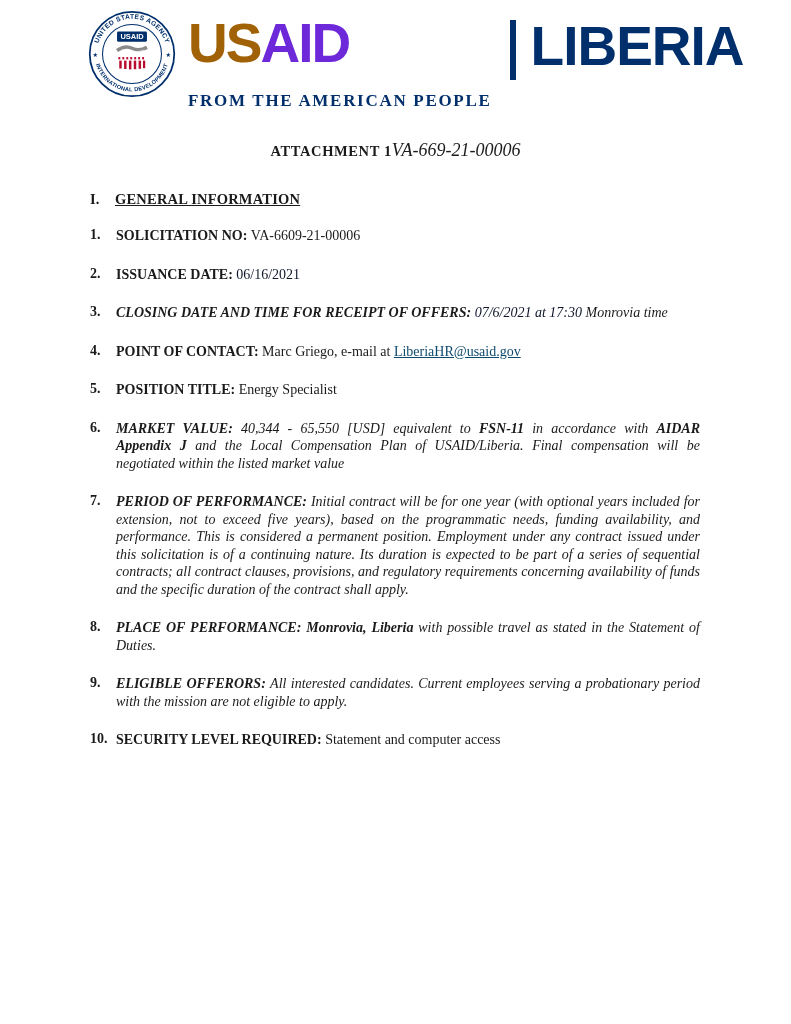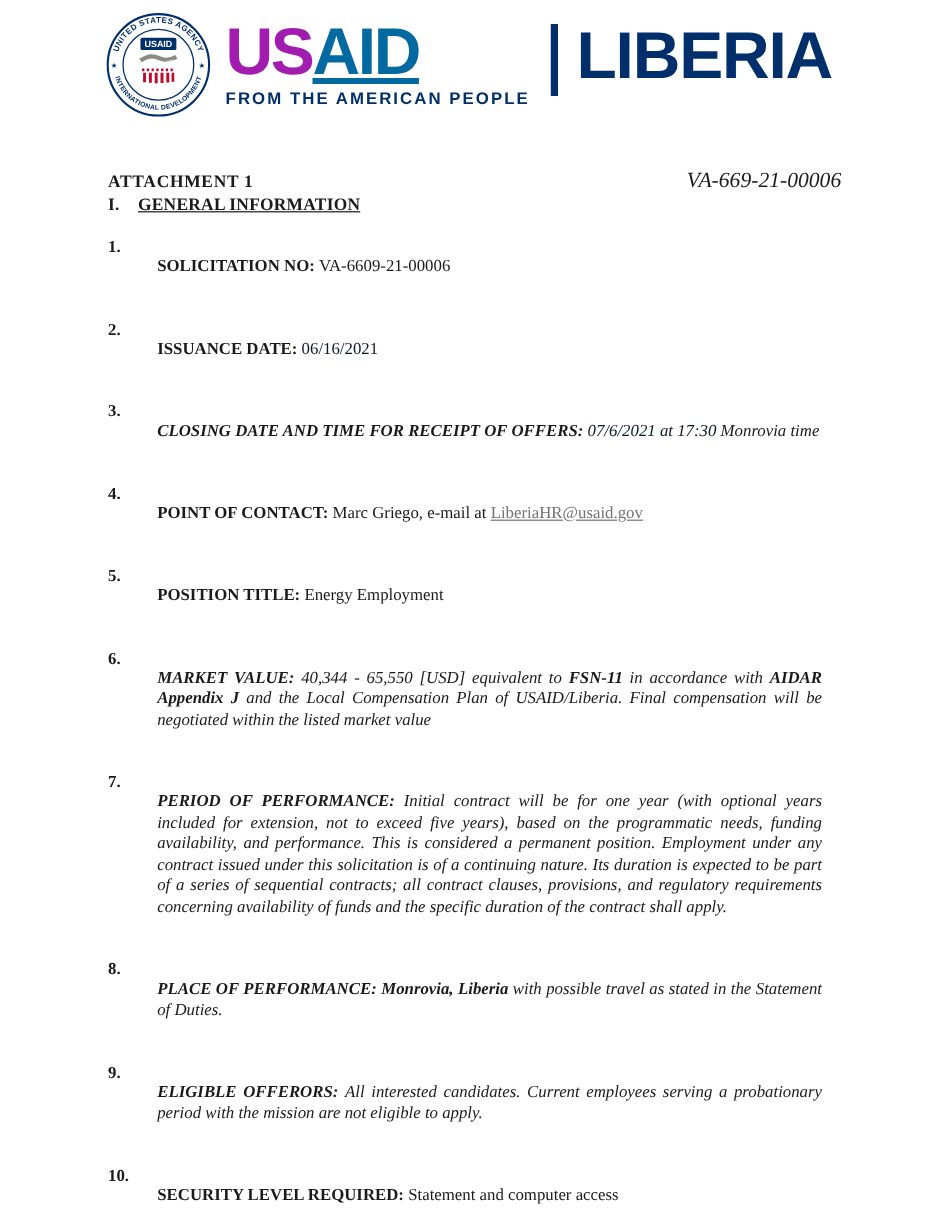--- a/index.html
+++ b/index.html
@@ -7,43 +7,43 @@
     width:791px;height:1024px;background:#ffffff;overflow:hidden;
     font-family:"Liberation Serif", serif;color:#1a1a1a;
   }
   .page{box-sizing:border-box;width:791px;height:1024px;padding:10px 90px 0 90px;}
 
   
   .logo-row{display:flex;align-items:flex-start;height:96px;margin-left:-2px;}
   .seal-wrap{flex:none;}
   .wordmark{margin-left:12px;margin-top:6px;font-family:"Liberation Sans",sans-serif;}
   .usaid-big{font-weight:bold;font-size:55px;line-height:1;letter-spacing:-2px;white-space:nowrap;}
-  .usaid-big .navy{color:#a21caf;}
-  .usaid-big .red{color:#0369a1;text-decoration:underline;}
-  .tagline{font-weight:bold;font-size:14px;color:#002F6C;letter-spacing:1.7px;margin-top:3px;white-space:nowrap;}
+  .usaid-big .navy{color:#a16207;}
+  .usaid-big .red{color:#6d28d9;}
+  .tagline{font-weight:bold;font-size:17px;color:#002F6C;letter-spacing:1.7px;margin-top:20px;white-space:nowrap;font-family:Liberation Serif, serif;}
   .logo-divider{width:6px;height:60px;background:#002F6C;margin:10px 15px 0 18px;flex:none;}
   .region-name{font-family:"Liberation Sans",sans-serif;font-weight:bold;font-size:55px;line-height:1;color:#002F6C;letter-spacing:-1px;margin-top:9px;}
 
   
   .doc{margin-top:34px;}
-  .attachment-row{display:flex;justify-content:space-between;align-items:baseline;font-size:14.5px;margin-bottom:2px;}
+  .attachment-row{display:flex;justify-content:center;align-items:baseline;font-size:14.5px;margin-bottom:30px;}
   .attachment-title{font-weight:bold;letter-spacing:.6px;}
   .reference{font-style:italic;font-size:18px;}
 
   .section-heading{display:flex;font-weight:bold;font-size:14.5px;margin-bottom:18px;letter-spacing:.2px;}
   .section-heading .num{width:25px;flex:none;}
   .section-heading .title{text-decoration:underline;}
 
   .item{display:flex;font-size:14px;line-height:17.5px;margin-bottom:19px;}
   .item .num{width:25px;flex:none;font-weight:bold;}
-  .item p{margin:16px;flex:1;}
+  .item p{margin:1px;flex:1;}
   .item p.justify{text-align:justify;font-style:italic;}
   .seg-bold{font-weight:bold;}
   .seg-gray{color:#0f172a;}
-  a.seg-link{color:#737373;text-decoration:underline;cursor:pointer;}
+  a.seg-link{color:#0c4a6e;text-decoration:underline;cursor:pointer;}
 </style>
 </head>
 <body>
 
 <div class="page">
 
   <header class="logo-row">
     <div class="seal-wrap">
       <svg width="88" height="88" viewBox="0 0 100 100">
         <circle cx="50" cy="50" r="48" fill="#ffffff" stroke="#002F6C" stroke-width="2"></circle>
@@ -116,21 +116,21 @@
         <div class="item">
           <span class="num">3.</span>
           <p class="justify"><span class="seg-bold">CLOSING DATE AND TIME FOR RECEIPT OF OFFERS: </span><span class="seg-gray">07/6/2021 at 17:30</span><span class="seg-normal"> Monrovia time</span></p>
         </div>
         <div class="item">
           <span class="num">4.</span>
           <p><span class="seg-bold">POINT OF CONTACT: </span><span class="seg-normal"> Marc Griego, e-mail at </span><a href="#" class="seg-link">LiberiaHR@usaid.gov</a></p>
         </div>
         <div class="item">
           <span class="num">5.</span>
-          <p><span class="seg-bold">POSITION TITLE: </span><span class="seg-normal">Energy Employment</span></p>
+          <p><span class="seg-bold">POSITION TITLE: </span><span class="seg-normal">Energy Specialist</span></p>
         </div>
         <div class="item">
           <span class="num">6.</span>
           <p class="justify"><span class="seg-bold">MARKET VALUE: </span><span class="seg-normal">40,344 - 65,550 [USD] equivalent to </span><span class="seg-bold">FSN-11</span><span class="seg-normal"> in accordance with </span><span class="seg-bold">AIDAR Appendix J</span><span class="seg-normal"> and the Local Compensation Plan of USAID/Liberia. Final compensation will be negotiated within the listed market value</span></p>
         </div>
         <div class="item">
           <span class="num">7.</span>
           <p class="justify"><span class="seg-bold">PERIOD OF PERFORMANCE: </span><span class="seg-normal"> Initial contract will be for one year (with optional years included for extension, not to exceed five years), based on the programmatic needs, funding availability, and performance. This is considered a permanent position. Employment under any contract issued under this solicitation is of a continuing nature. Its duration is expected to be part of a series of sequential contracts; all contract clauses, provisions, and regulatory requirements concerning availability of funds and the specific duration of the contract shall apply.</span></p>
         </div>
         <div class="item">

